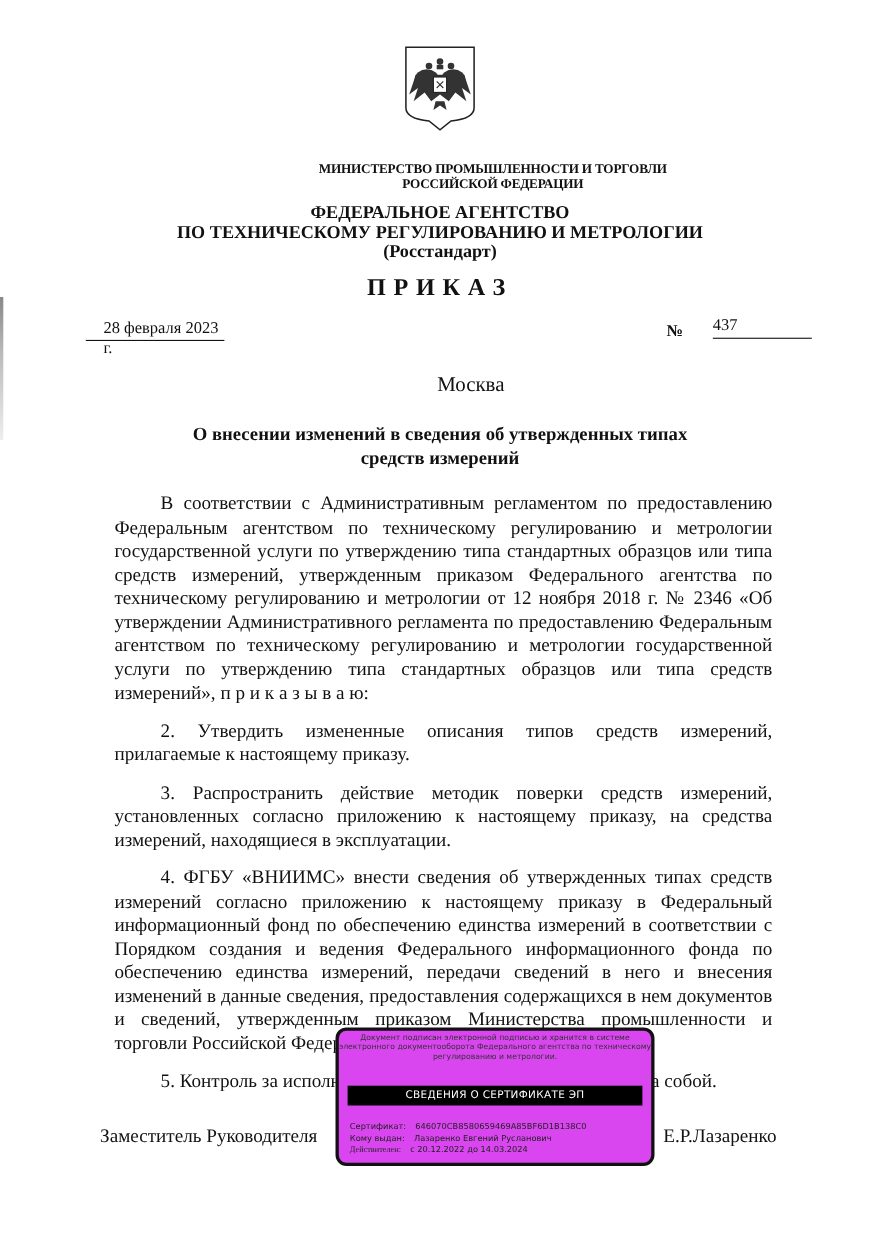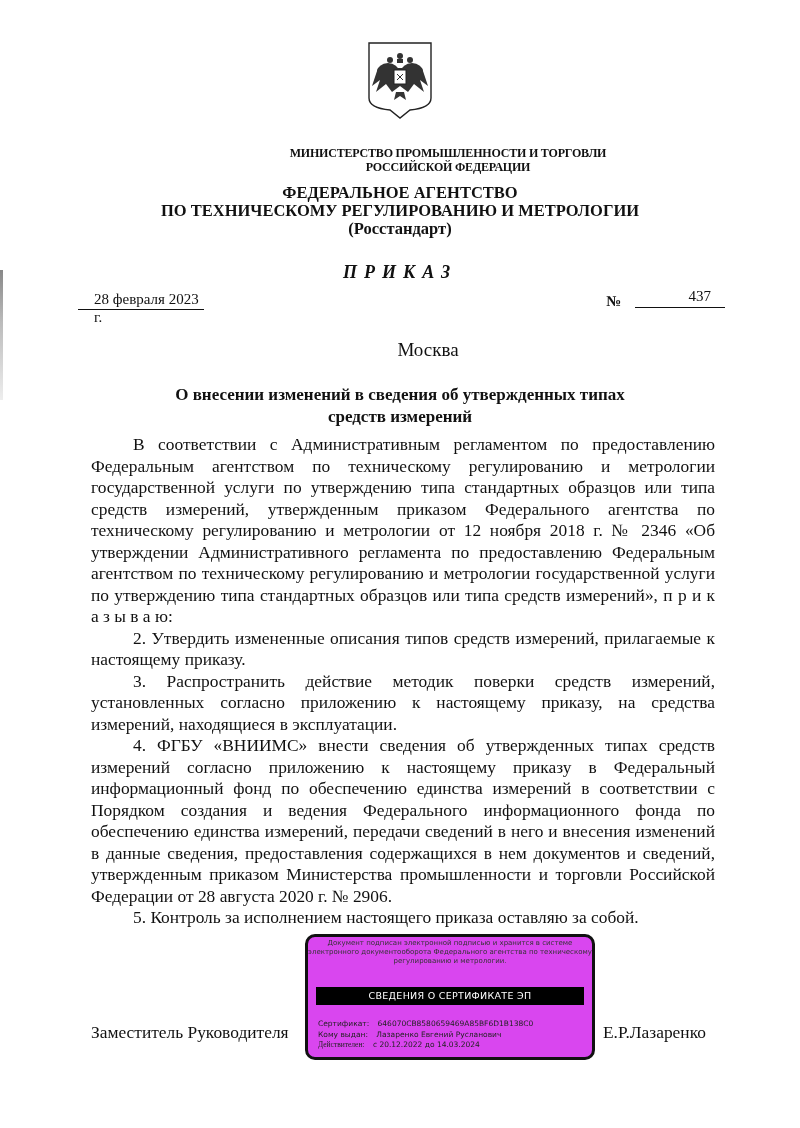--- a/index.html
+++ b/index.html
@@ -15,42 +15,42 @@
     position: absolute; left: 366px; top: 40px; width: 68px; height: 80px;
   }
   .center { position: absolute; left: 0; width: 800px; text-align: center; }
   .ministry {
     top: 146px; font-weight: bold; font-size: 12px; line-height: 14px; letter-spacing: -0.2px; margin-left: 48px;
   }
   .agency {
     top: 184px; font-weight: bold; font-size: 16.5px; line-height: 18px;
   }
   .order-title {
-    top: 262px; font-weight: bold; font-size: 18px; letter-spacing: 7px; font-style: italic;
+    top: 248px; font-weight: bold; font-size: 22px; letter-spacing: 7px;
   }
   .date-line {
     position: absolute; left: 78px; top: 290px; width: 126px; font-size: 15px;
     border-bottom: 1px solid #111; padding-left: 16px; box-sizing: border-box; height: 20px; line-height: 18px;
   }
   .num-sign {
     position: absolute; left: 606px; top: 293px; font-size: 15px; font-weight: bold;
   }
   .num-line {
-    position: absolute; left: 635px; top: 287px; width: 90px; height: 21px; line-height: 18px;
-    border-bottom: 1px solid #111; text-align: right; font-size: 15px; padding-right: 14px; box-sizing: border-box;
+    position: absolute; left: 648px; top: 287px; width: 90px; height: 21px; line-height: 18px;
+    border-bottom: 1px solid #111; text-align: left; font-size: 15px; padding-right: 14px; box-sizing: border-box;
   }
   .city { top: 339px; font-weight: normal; font-size: 19px; padding-left: 28px; }
   .subject {
     top: 384px; font-weight: bold; font-size: 17px; line-height: 22px;
   }
   .body {
     position: absolute; left: 91px; top: 434px; width: 624px;
     font-size: 17.4px; line-height: 21.5px; text-align: justify;
   }
-  .body p { margin: 0; text-indent: 42px; text-align: justify; }
+  .body p { margin: 13px; text-indent: 42px; text-align: justify; }
   .sign-title {
     position: absolute; left: 91px; top: 1022px; font-size: 17.4px;
   }
   .sign-name {
     position: absolute; left: 603px; top: 1022px; font-size: 17.4px;
   }
   .stamp {
     position: absolute; left: 305px; top: 934px; width: 290px; height: 126px;
     border: 3px solid #111; border-radius: 10px; background: #d946ef;
     font-family: "DejaVu Sans", "Liberation Sans", sans-serif; box-sizing: border-box;

